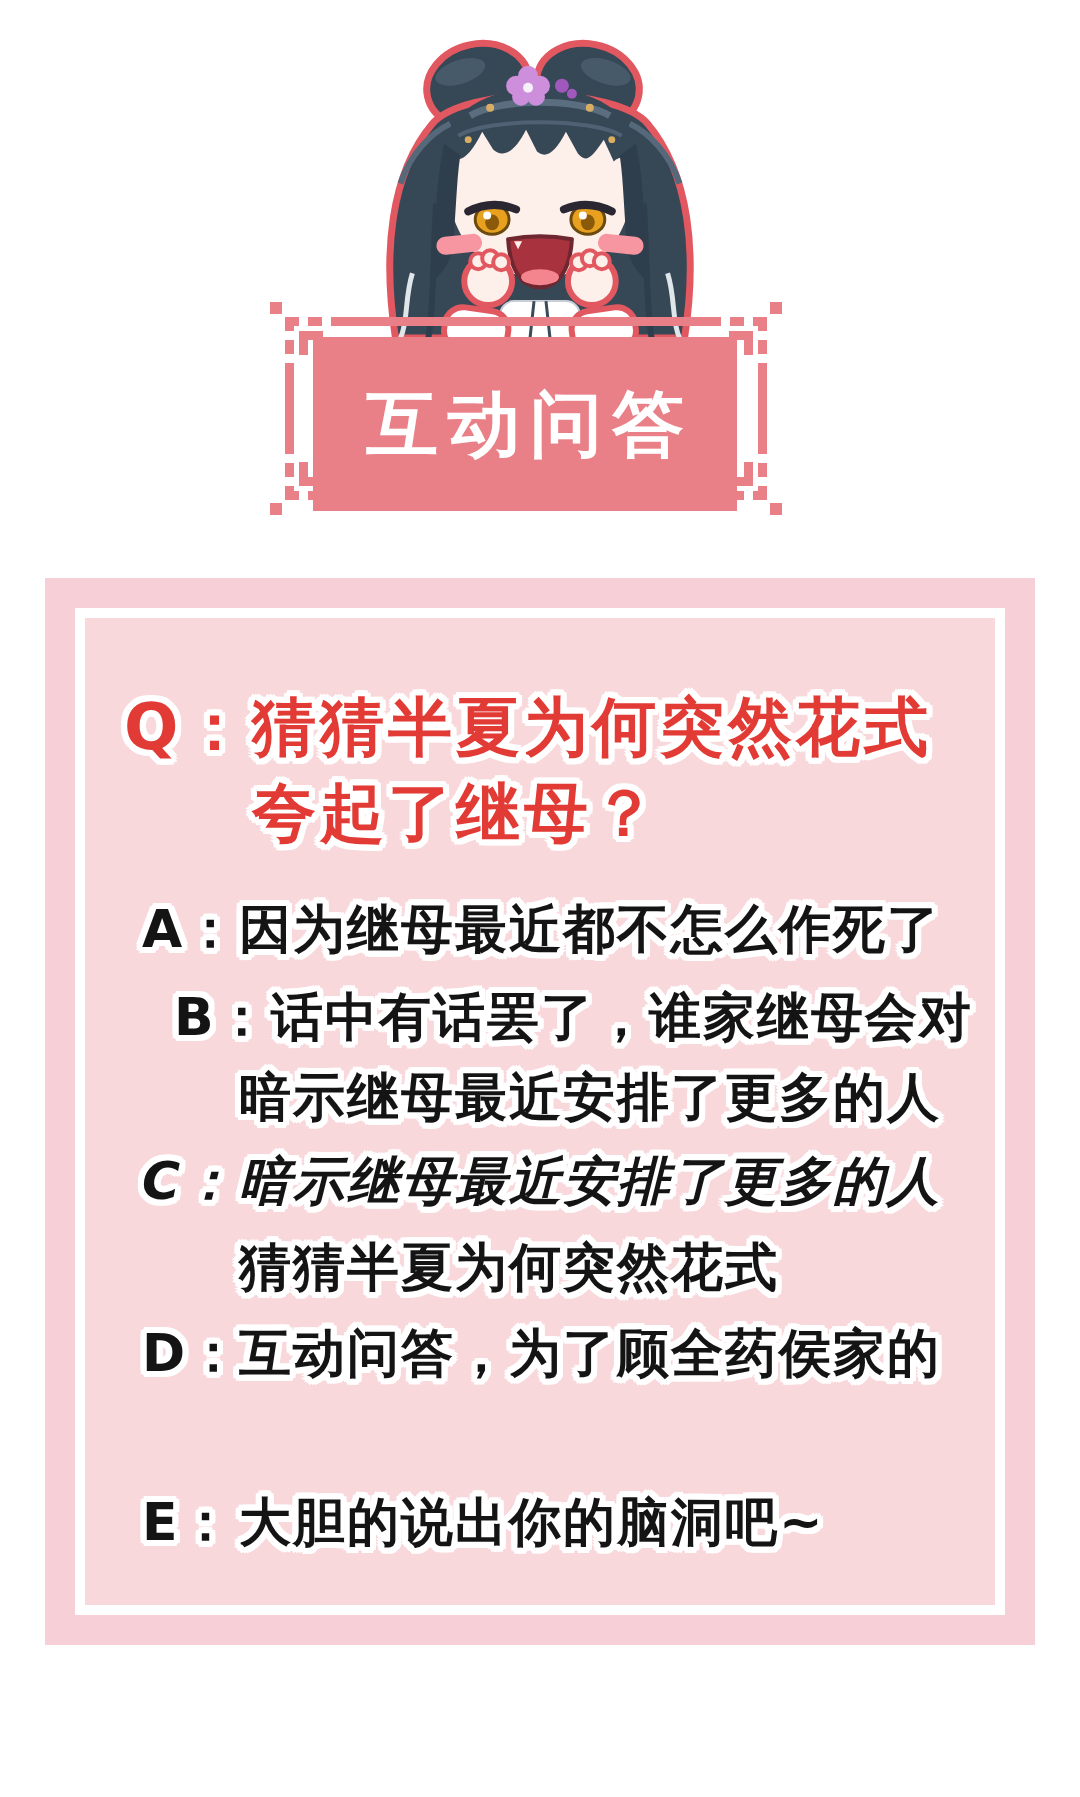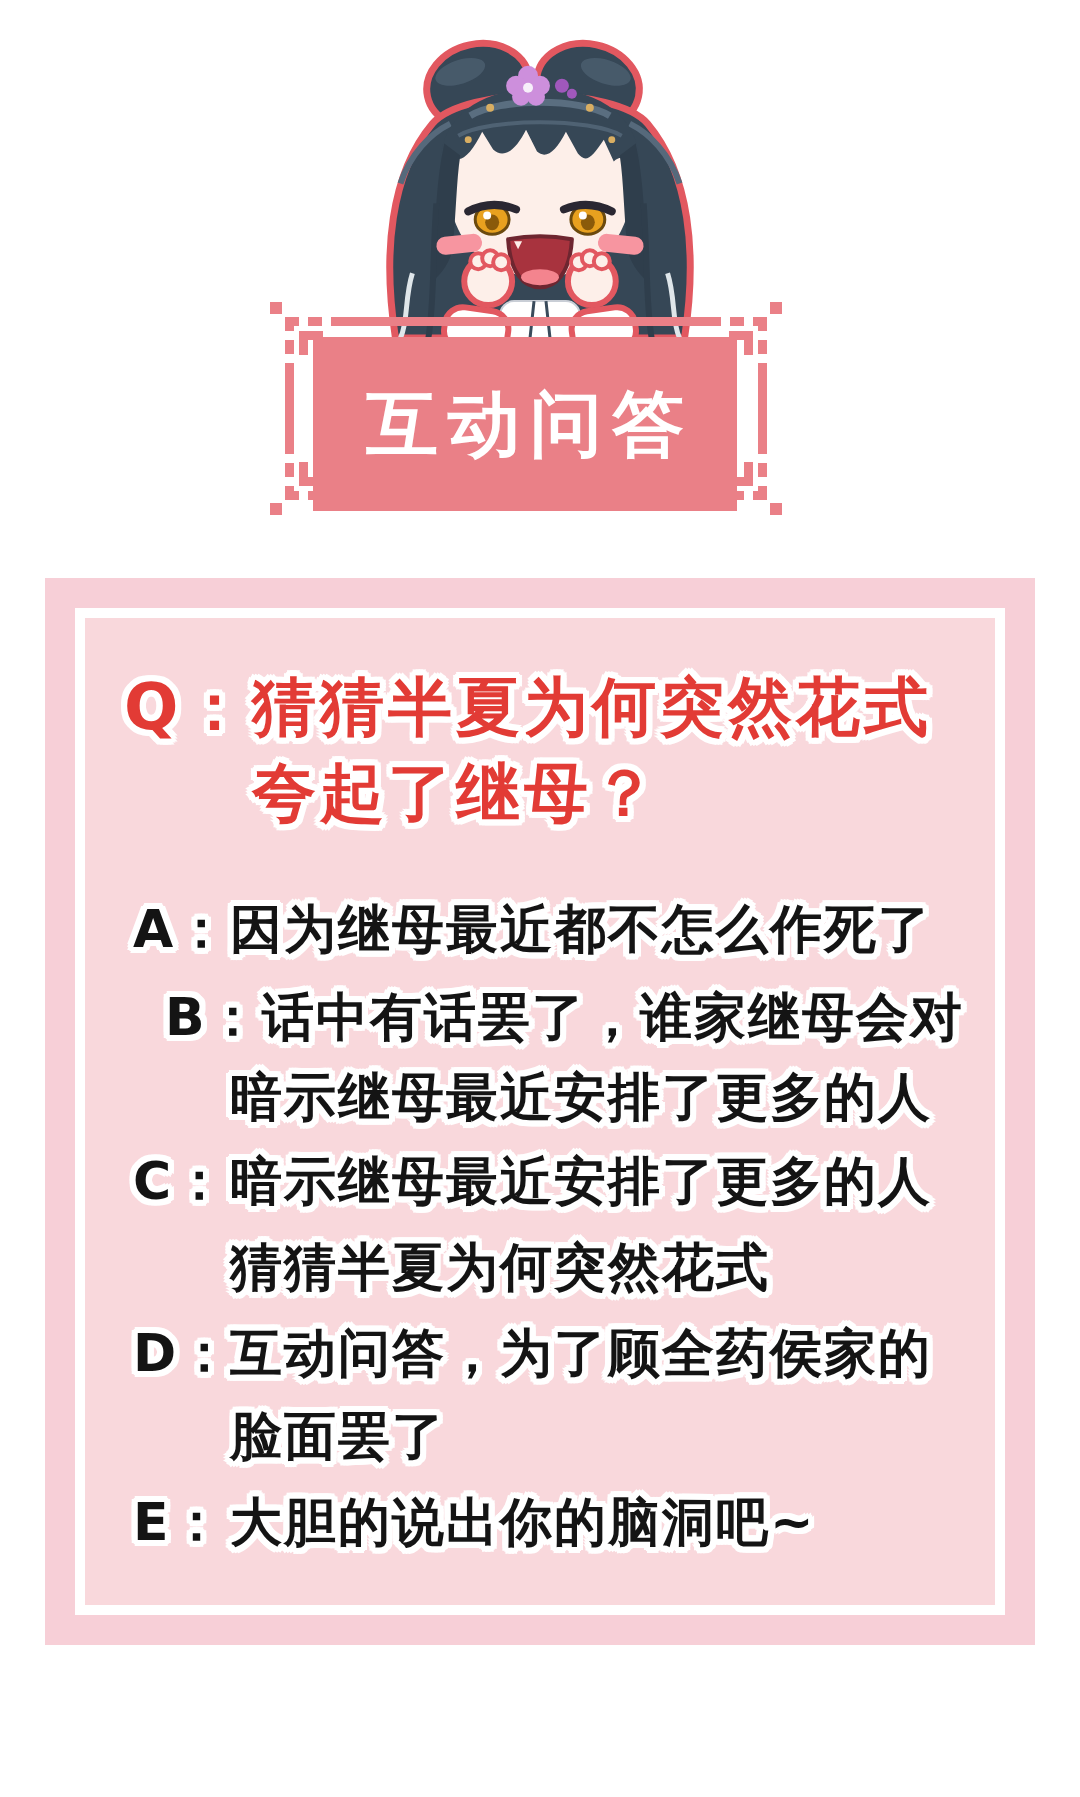--- a/index.html
+++ b/index.html
@@ -43,38 +43,38 @@
   .banner-box { position:absolute; left:313px; top:337px; width:424px; height:174px;
                 background:#EA8087; display:flex; align-items:center; justify-content:center; }
   .banner-title { color:#ffffff; font-size:72px; font-weight:bold; letter-spacing:10px;
                   text-indent:10px; line-height:1; }
 
   
   .qa-box { position:absolute; left:45px; top:578px; width:990px; height:1067px; background:#F7CFD7; }
   .qa-inner { position:absolute; inset:30px; border:10px solid #ffffff; background:#F9D8DC; }
 
   .line { position:absolute; white-space:nowrap; line-height:1.25; }
-  .q-line { font-size:64px; font-weight:bold; letter-spacing:4px; color:#E23B35; }
-  .opt-line { font-size:52px; font-weight:bold; letter-spacing:2px; color:#141414; }
+  .q-line { font-size:64px; font-weight:bold; letter-spacing:4px; color:#E23B35;margin-top:20px; }
+  .opt-line { font-size:52px; font-weight:bold; letter-spacing:2px; color:#141414;margin-left:9px; }
   .outlined { text-shadow:
       6px 0 0 #fff, -6px 0 0 #fff, 0 6px 0 #fff, 0 -6px 0 #fff,
       4px 4px 0 #fff, -4px 4px 0 #fff, 4px -4px 0 #fff, -4px -4px 0 #fff,
       6px 3px 0 #fff, -6px 3px 0 #fff, 6px -3px 0 #fff, -6px -3px 0 #fff,
       3px 6px 0 #fff, -3px 6px 0 #fff, 3px -6px 0 #fff, -3px -6px 0 #fff,
       2px 2px 0 #fff, -2px -2px 0 #fff, 2px -2px 0 #fff, -2px 2px 0 #fff; }
   .q-label { display:inline-block; width:128px; }
   .opt-label { display:inline-block; width:97px; }
 
   
   .pos-q1 { left:79px;  top:89px;  }
   .pos-q2 { left:207px; top:175px; }
   .pos-a1 { left:88px;  top:319px; }
   .pos-b1 { left:88px;  top:407px;padding-left:32px; }
   .pos-b2 { left:185px; top:487px; }
-  .pos-c1 { left:88px;  top:571px; }
+  .pos-c1 { left:88px;  top:571px;font-style:italic; }
   .pos-c2 { left:185px; top:657px; }
   .pos-d1 { left:88px;  top:743px; }
   .pos-d2 { left:185px; top:826px; }
   .pos-e1 { left:88px;  top:912px; }
 </style>
 </head>
 <body>
 
 <div class="stage">
 
@@ -226,18 +226,17 @@
 
     <div class="line opt-line outlined pos-a1"><span class="opt-label"><span>A</span><span>：</span></span><span>因为继母最近都不怎么作死了</span></div>
 
     <div class="line opt-line outlined pos-b1"><span class="opt-label"><span>B</span><span>：</span></span><span>话中有话罢了，谁家继母会对</span></div>
     <div class="line opt-line outlined pos-b2">暗示继母最近安排了更多的人</div>
 
     <div class="line opt-line outlined pos-c1"><span class="opt-label"><span>C</span><span>：</span></span><span>暗示继母最近安排了更多的人</span></div>
     <div class="line opt-line outlined pos-c2">猜猜半夏为何突然花式</div>
 
     <div class="line opt-line outlined pos-d1"><span class="opt-label"><span>D</span><span>：</span></span><span>互动问答，为了顾全药侯家的</span></div>
-    <div class="line opt-line outlined pos-d2">脸面罢了</div>
 
     <div class="line opt-line outlined pos-e1"><span class="opt-label"><span>E</span><span>：</span></span><span>大胆的说出你的脑洞吧~</span></div>
   </div>
 
 </div>
 
 </body></html>

